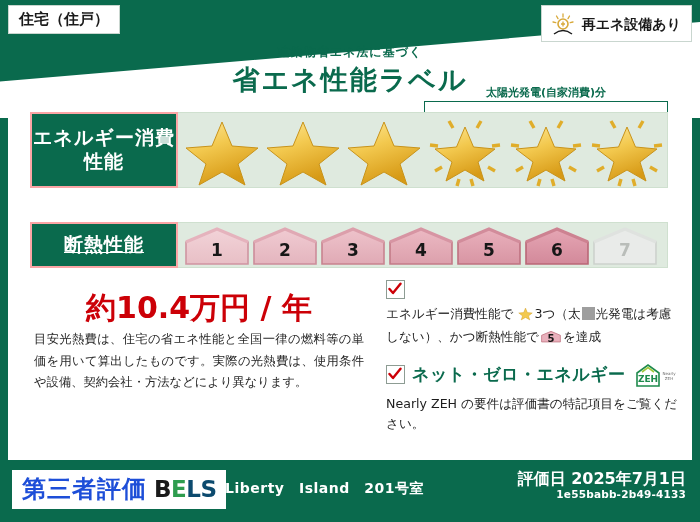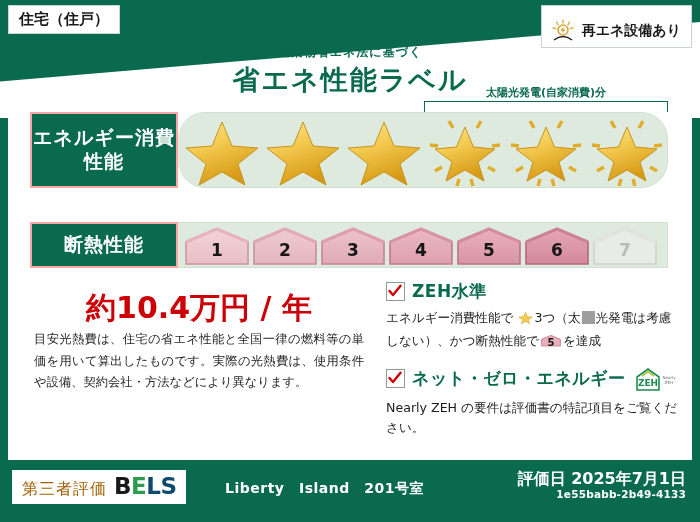--- a/index.html
+++ b/index.html
@@ -34,21 +34,21 @@
     font-size:15px;font-weight:bold;color:#1a1a1a;
     letter-spacing:0px;
     line-height:1.2;
     z-index:6;
   }
   
   .reene-box{
     position:absolute;right:8px;top:5px;
     background:#ffffff;
     border:1px solid #c9d6cf;
-    padding:13px 10px 4px 8px;
+    padding:7px 10px 4px 8px;
     display:flex;align-items:center;gap:6px;
     z-index:6;
   }
   .reene-box .txt{font-size:14px;font-weight:bold;color:#1a1a1a;}
   .sun-ico{width:26px;height:24px;display:block;}
   
   .title-sub{
     position:absolute;left:0;right:0;top:44px;text-align:center;
     font-size:12px;font-weight:bold;color:#0a6a4d;z-index:5;
     letter-spacing:1px;
@@ -77,30 +77,30 @@
     background:#0a6a4d;
     border:2px solid #fca5a5;
     color:#ffffff;
     display:flex;align-items:center;justify-content:center;
     text-align:center;
     font-size:19px;font-weight:bold;line-height:1.25;
     letter-spacing:1px;
     box-sizing:border-box;
   }
   .row-energy .row-tag{height:76px;}
-  .row-insul .row-tag{height:46px;}
+  .row-insul .row-tag{height:46px;text-decoration:underline;}
   .row-body{
     width:490px;
     background:#dfeadf;
     border:1px solid #cfe0cf;
     border-left:none;
     box-sizing:border-box;
     position:relative;
   }
-  .row-energy .row-body{height:76px;border-radius:27px;}
+  .row-energy .row-body{height:76px;}
   .row-insul .row-body{height:46px;}
   .stars{
     position:absolute;left:4px;top:2px;
     display:flex;gap:1px;align-items:center;
   }
   .star-cell{width:80px;height:72px;position:relative;}
   .star-cell svg{position:absolute;left:0;top:0;}
   
   .solar-label{
     position:absolute;left:243px;top:-28px;width:250px;
@@ -179,21 +179,21 @@
   
   .footer{
     position:absolute;left:0;bottom:0;width:700px;height:60px;
     background:#0a6a4d;
   }
   .bels-box{
     position:absolute;left:12px;top:8px;
     background:#ffffff;padding:3px 10px 4px 10px;
     display:flex;align-items:baseline;gap:7px;
   }
-  .bels-jp{font-size:16px;font-weight:normal;color:#a16207;letter-spacing:1px;}
+  .bels-jp{font-size:24px;font-weight:bold;color:#1d4ed8;letter-spacing:1px;}
   .bels-en{font-size:23px;font-weight:bold;letter-spacing:-0.5px;}
   .bels-en .b1{color:#1a1a1a;}
   .bels-en .b2{color:#2e9c4e;}
   .bels-en .b3{color:#0c4a6e;}
   .bldg-name{
     position:absolute;left:225px;top:18px;
     font-size:14px;font-weight:bold;color:#ffffff;letter-spacing:0.5px;
   }
   .eval-date{
     position:absolute;right:14px;top:7px;text-align:right;
@@ -418,21 +418,20 @@
     </div>
 
     <div class="zeh-wrap">
 
       <div class="zeh-head">
         <span class="chk">
           <svg width="14" height="14" viewBox="0 0 14 14">
             <path d="M1.5 7 L5 11 L12.5 1.8" fill="none" stroke="#cc0007" stroke-width="2.4" stroke-linecap="round" stroke-linejoin="round"></path>
           </svg>
         </span>
-        <span class="zeh-title">ZEH水準</span>
       </div>
       <div class="zeh-body">
         <span>エネルギー消費性能で</span>
         <span class="inline-star">
           <svg width="15" height="15" viewBox="0 0 80 72">
             <path d="M40 7 L50 31 L76 33 L56 49 L63 70 L40 57 L17 70 L24 49 L4 33 L30 31 Z" fill="#f3c94f" stroke="#c8931b" stroke-width="2"></path>
           </svg>
         </span><span>3つ（太</span><span class="redact"></span><span>光発電は考慮しない）、かつ断熱性能で</span><span class="mini-grade">
           <svg width="20" height="15" viewBox="0 0 66 40">
             <path d="M2 38 L2 16 L33 3 L64 16 L64 38 Z" fill="#e9b0bc" stroke="#bf7280" stroke-width="2.5"></path>

